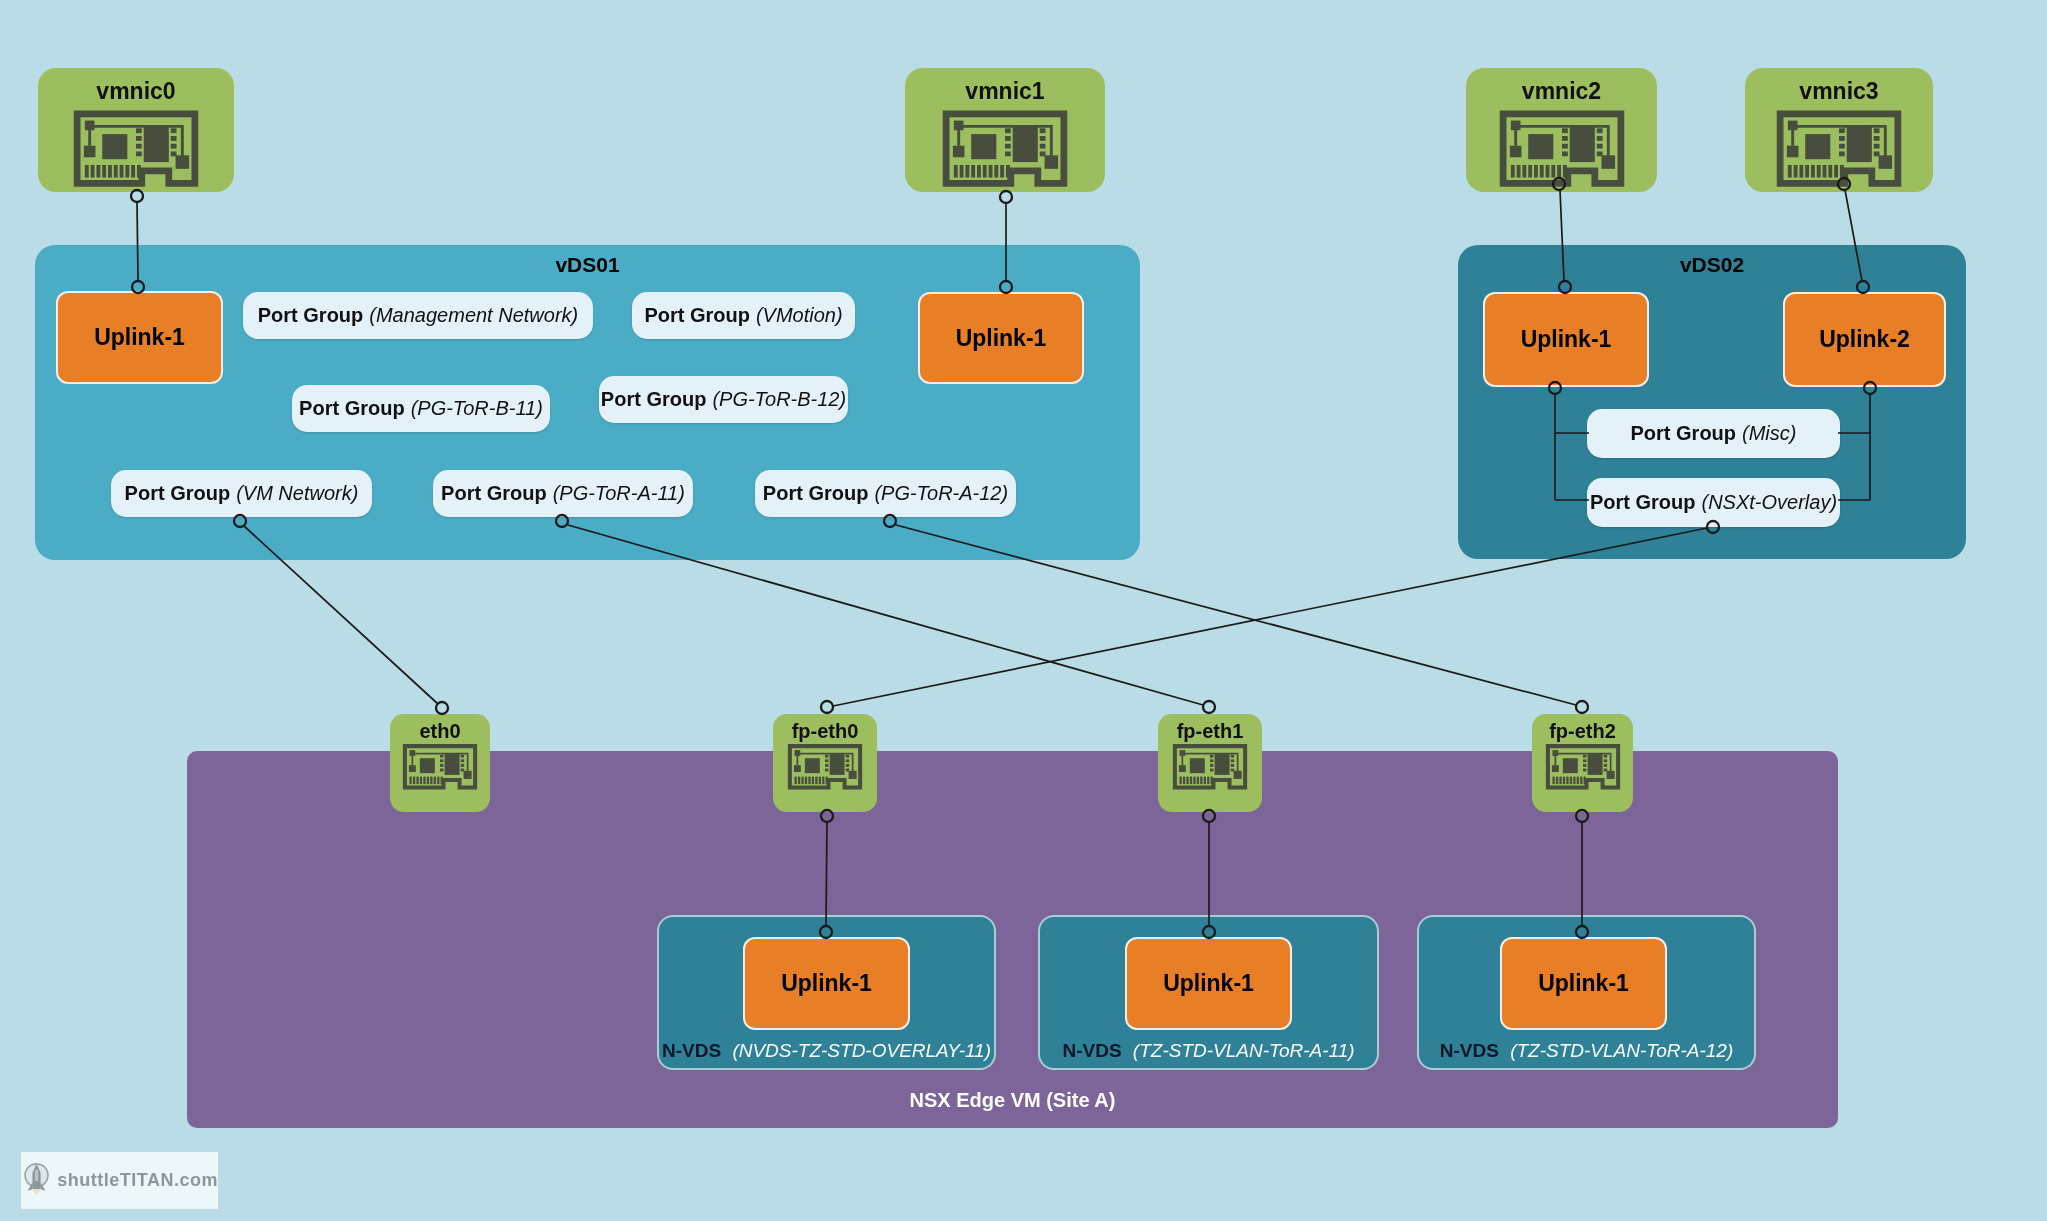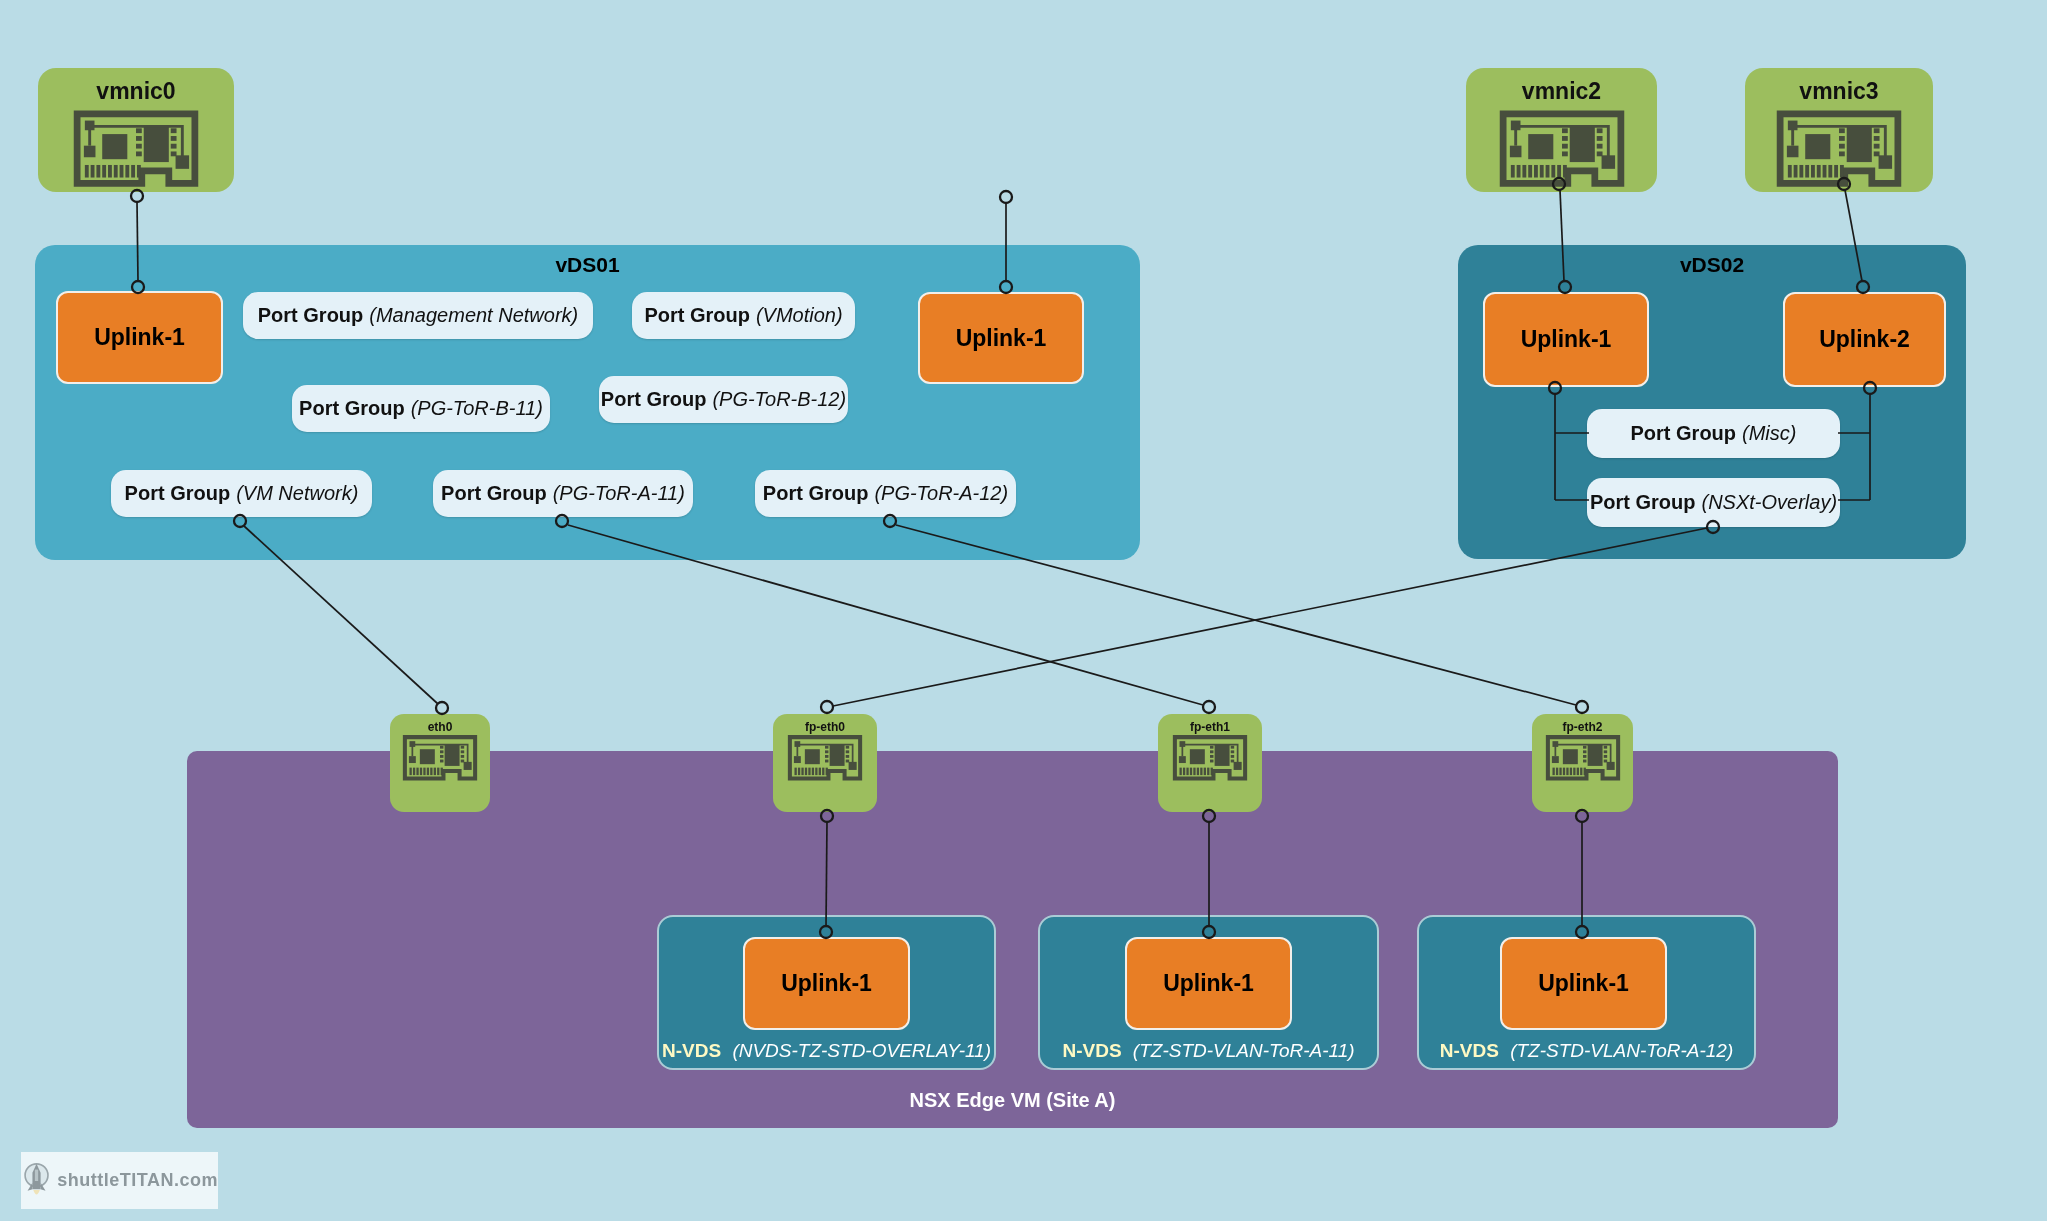--- a/index.html
+++ b/index.html
@@ -6,21 +6,21 @@
   .stage{position:relative;width:2047px;height:1221px;background:#BADCE6;overflow:hidden;
          font-family:"Liberation Sans",sans-serif;color:#111;}
 
   
   .nicbox{position:absolute;background:#9CBE5E;border-radius:18px;display:flex;
           flex-direction:column;align-items:center;justify-content:flex-start;}
   .nicbox .niclabel{font-weight:700;font-size:23px;margin-top:10px;}
   .nicbox svg{margin-top:4px;}
   .ethbox{position:absolute;background:#9CBE5E;border-radius:14px;display:flex;
           flex-direction:column;align-items:center;}
-  .ethbox .niclabel{font-weight:700;font-size:12px;margin-top:6px;}
+  .ethbox .niclabel{font-weight:700;font-size:20px;margin-top:6px;}
 
   
   .vds{position:absolute;border-radius:20px;}
   .vds01{background:#4BACC6;}
   .vds02{background:#2F8198;}
   .vds-title{position:absolute;top:8px;left:0;width:100%;text-align:center;
              font-weight:700;font-size:21px;color:#000;}
 
   
   .uplink{position:absolute;background:#E87E25;border:2px solid #F2EFEA;border-radius:12px;
@@ -35,21 +35,21 @@
 
   
   .edge{position:absolute;background:#7D6599;border-radius:10px;}
   .edge-label{position:absolute;bottom:16px;left:0;width:100%;text-align:center;
               color:#fff;font-weight:700;font-size:20px;}
 
   
   .nvds{position:absolute;background:#2F8198;border:2px solid rgba(255,255,255,0.6);border-radius:16px;}
   .nvds-label{position:absolute;bottom:6px;left:0;width:100%;text-align:center;
               color:#fff;font-size:19px;white-space:nowrap;}
-  .nvds-label .pg-prefix{color:#fef9c3;}
+  .nvds-label .pg-prefix{color:#0f172a;}
   .nvds-label .pg-name{color:#fff;}
 
   .main-title{position:absolute;top:1181px;left:0;width:100%;text-align:center;
               font-weight:700;font-size:28px;color:#000;}
 
   
   .logo{position:absolute;left:21px;top:1152px;width:197px;height:57px;background:#EDF6F9;
         display:flex;align-items:center;justify-content:center;gap:2px;}
   .logo-text{color:#8C979C;font-weight:700;font-size:18px;letter-spacing:0.5px;}
 
@@ -89,20 +89,26 @@
         <path d="M18 18 V38" fill="none" stroke="#474E3D" stroke-width="3"></path>
         <rect x="13" y="12" width="10" height="10" fill="#474E3D"></rect>
         <rect x="12" y="38" width="12" height="12" fill="#474E3D"></rect>
         <rect x="107" y="48" width="14" height="14" fill="#474E3D"></rect>
       </symbol>
     </defs>
   </svg>
 
   <div class="nicbox node" style="left:38px;top:68px;width:196px;height:124px;">
     <div class="niclabel">vmnic0</div>
+    <svg width="140" height="86">
+        <use href="#nic-icon-sym"></use>
+      </svg>
+  </div>
+  <div class="nicbox node" style="left:905px;top:68px;width:200px;height:124px;">
+    <div class="niclabel">vmnic1</div>
     <svg width="140" height="86">
         <use href="#nic-icon-sym"></use>
       </svg>
   </div>
   <div class="nicbox node" style="left:1466px;top:68px;width:191px;height:124px;">
     <div class="niclabel">vmnic2</div>
     <svg width="136" height="84">
         <use href="#nic-icon-sym"></use>
       </svg>
   </div>

